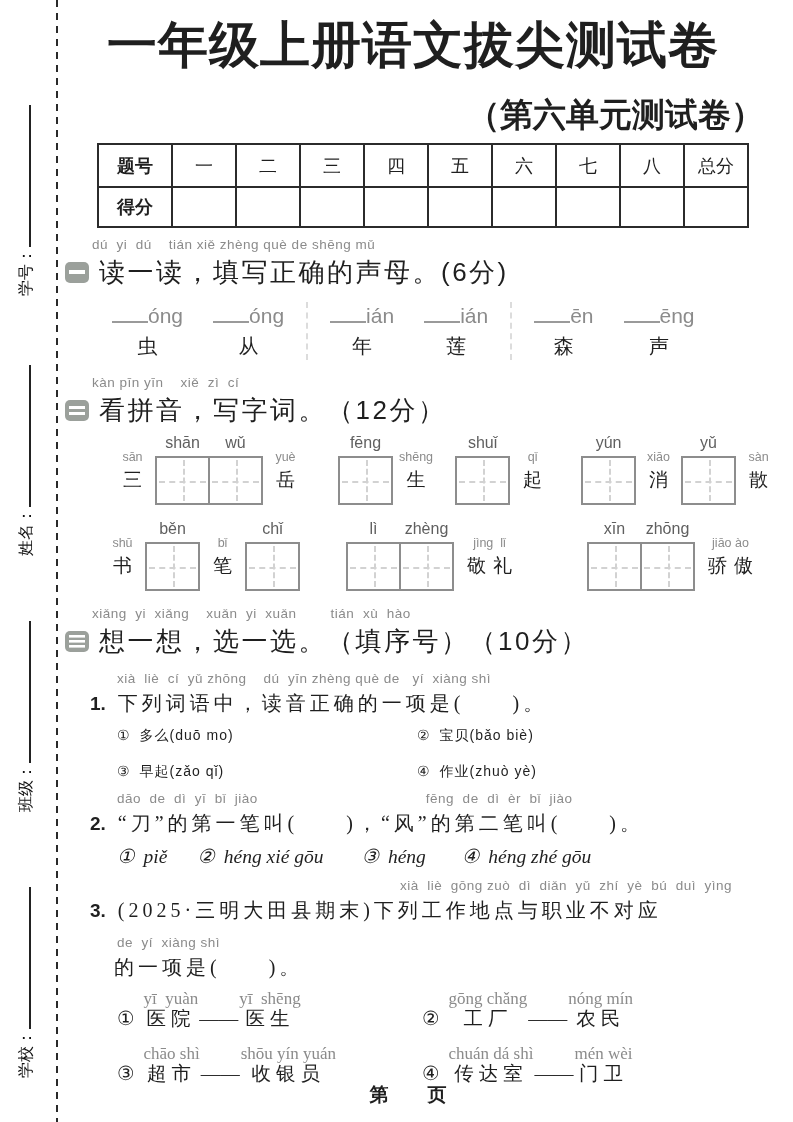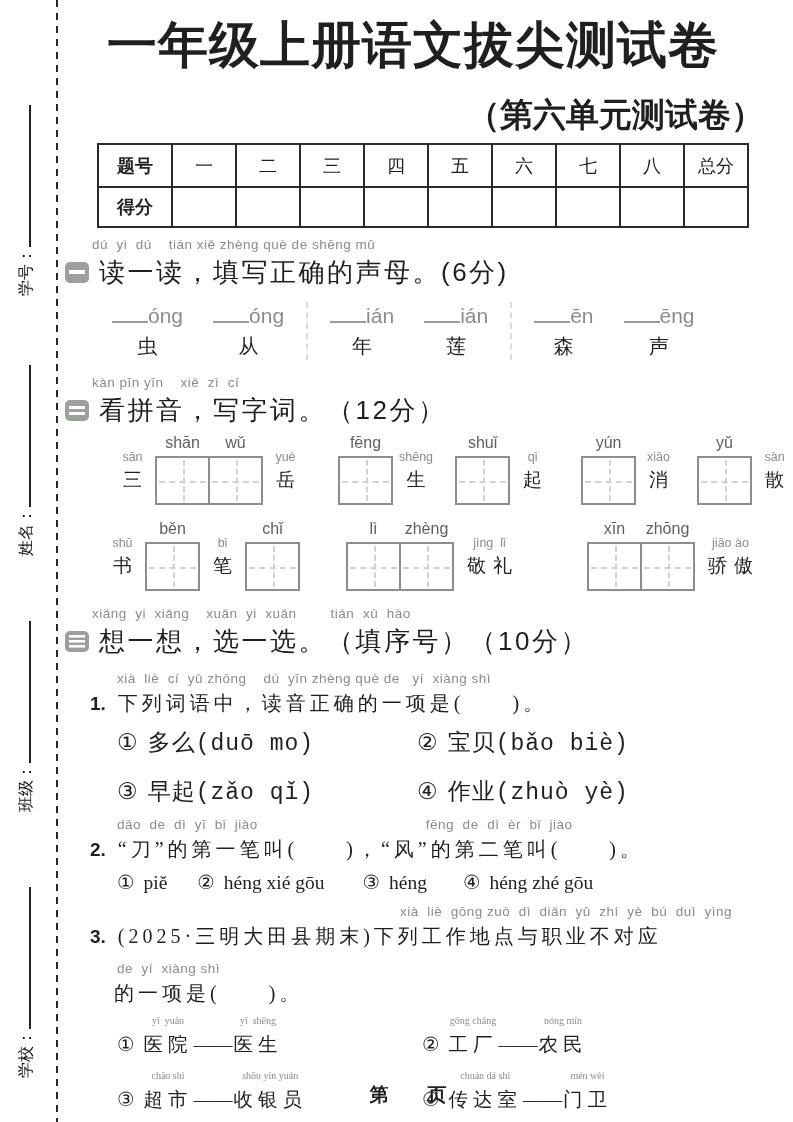--- a/index.html
+++ b/index.html
@@ -60,30 +60,30 @@
   .wlabel{display:flex;flex-direction:column;align-items:center;padding-top:16px;margin:0 6px;}
   .wl-py{height:17px;font-size:12.5px;color:#8b8b8b;white-space:pre;}
   .wl-hz{font-family:"Liberation Serif",serif;font-size:19px;letter-spacing:7px;text-indent:7px;white-space:nowrap;}
   
   .sub-py{margin:11px 0 0 55px;}
   .sub-text{margin:3px 0 0 28px;font-family:"Liberation Serif",serif;font-size:20px;
      line-height:27px;letter-spacing:4px;}
   .sub-num{font-family:"Liberation Sans",sans-serif;font-weight:700;font-size:19px;
      letter-spacing:0;margin-right:12px;}
   .opt-grid{display:flex;flex-wrap:wrap;margin:10px 0 0 55px;width:620px;row-gap:16px;}
-  .opt{width:300px;font-family:Liberation Mono, monospace;font-size:23px;letter-spacing:1px;}
+  .opt{width:300px;font-family:Liberation Sans, sans-serif;font-size:14px;letter-spacing:1px;}
   .opt-num{margin-right:9px;}
-  .opt-row{display:flex;margin:8px 0 0 55px;font-family:"Liberation Serif",serif;font-size:19.5px;}
+  .opt-row{display:flex;margin:8px 0 0 55px;font-family:"Liberation Serif",serif;font-size:19.5px;font-style:italic;}
   .opt-row .o{white-space:nowrap;}
   .s2py{display:flex;}
   .opt3-grid{display:flex;flex-wrap:wrap;margin:8px 0 0 55px;width:630px;row-gap:12px;}
   .opt3{width:305px;display:flex;align-items:flex-end;font-family:"Liberation Serif",serif;}
   .opt3 .opt-num{align-self:flex-end;font-size:19.5px;line-height:26px;}
   .wordcol{display:flex;flex-direction:column;align-items:center;}
-  .wpy{font-size:10px;color:#8b8b8b;white-space:pre;height:17px;}
+  .wpy{font-size:17px;color:#8b8b8b;white-space:pre;height:17px;}
   .whz{font-size:19.5px;line-height:26px;letter-spacing:5px;white-space:nowrap;}
   .odash{font-size:19.5px;line-height:26px;margin:0 1px;letter-spacing:0;}
   .footer{position:absolute;top:1082px;left:0;width:100%;text-align:center;
      font-size:19px;font-weight:700;letter-spacing:10px;}
 </style>
 </head>
 <body>
 
 <div class="page">
   <div class="cutline"></div>
@@ -237,21 +237,21 @@
       </div>
       <div class="wgroup" style="margin-left:26px">
         <div class="wboxcol">
             <div class="wb-py">yún</div>
             <div class="tbox"></div>
           </div>
         <div class="wlabel">
           <div class="wl-py">xiāo</div>
           <div class="wl-hz">消</div>
         </div>
-        <div class="wboxcol" style="margin-left:16px">
+        <div class="wboxcol" style="">
             <div class="wb-py">yǔ</div>
             <div class="tbox"></div>
           </div>
         <div class="wlabel">
           <div class="wl-py">sàn</div>
           <div class="wl-hz">散</div>
         </div>
       </div>
     </div>
 

